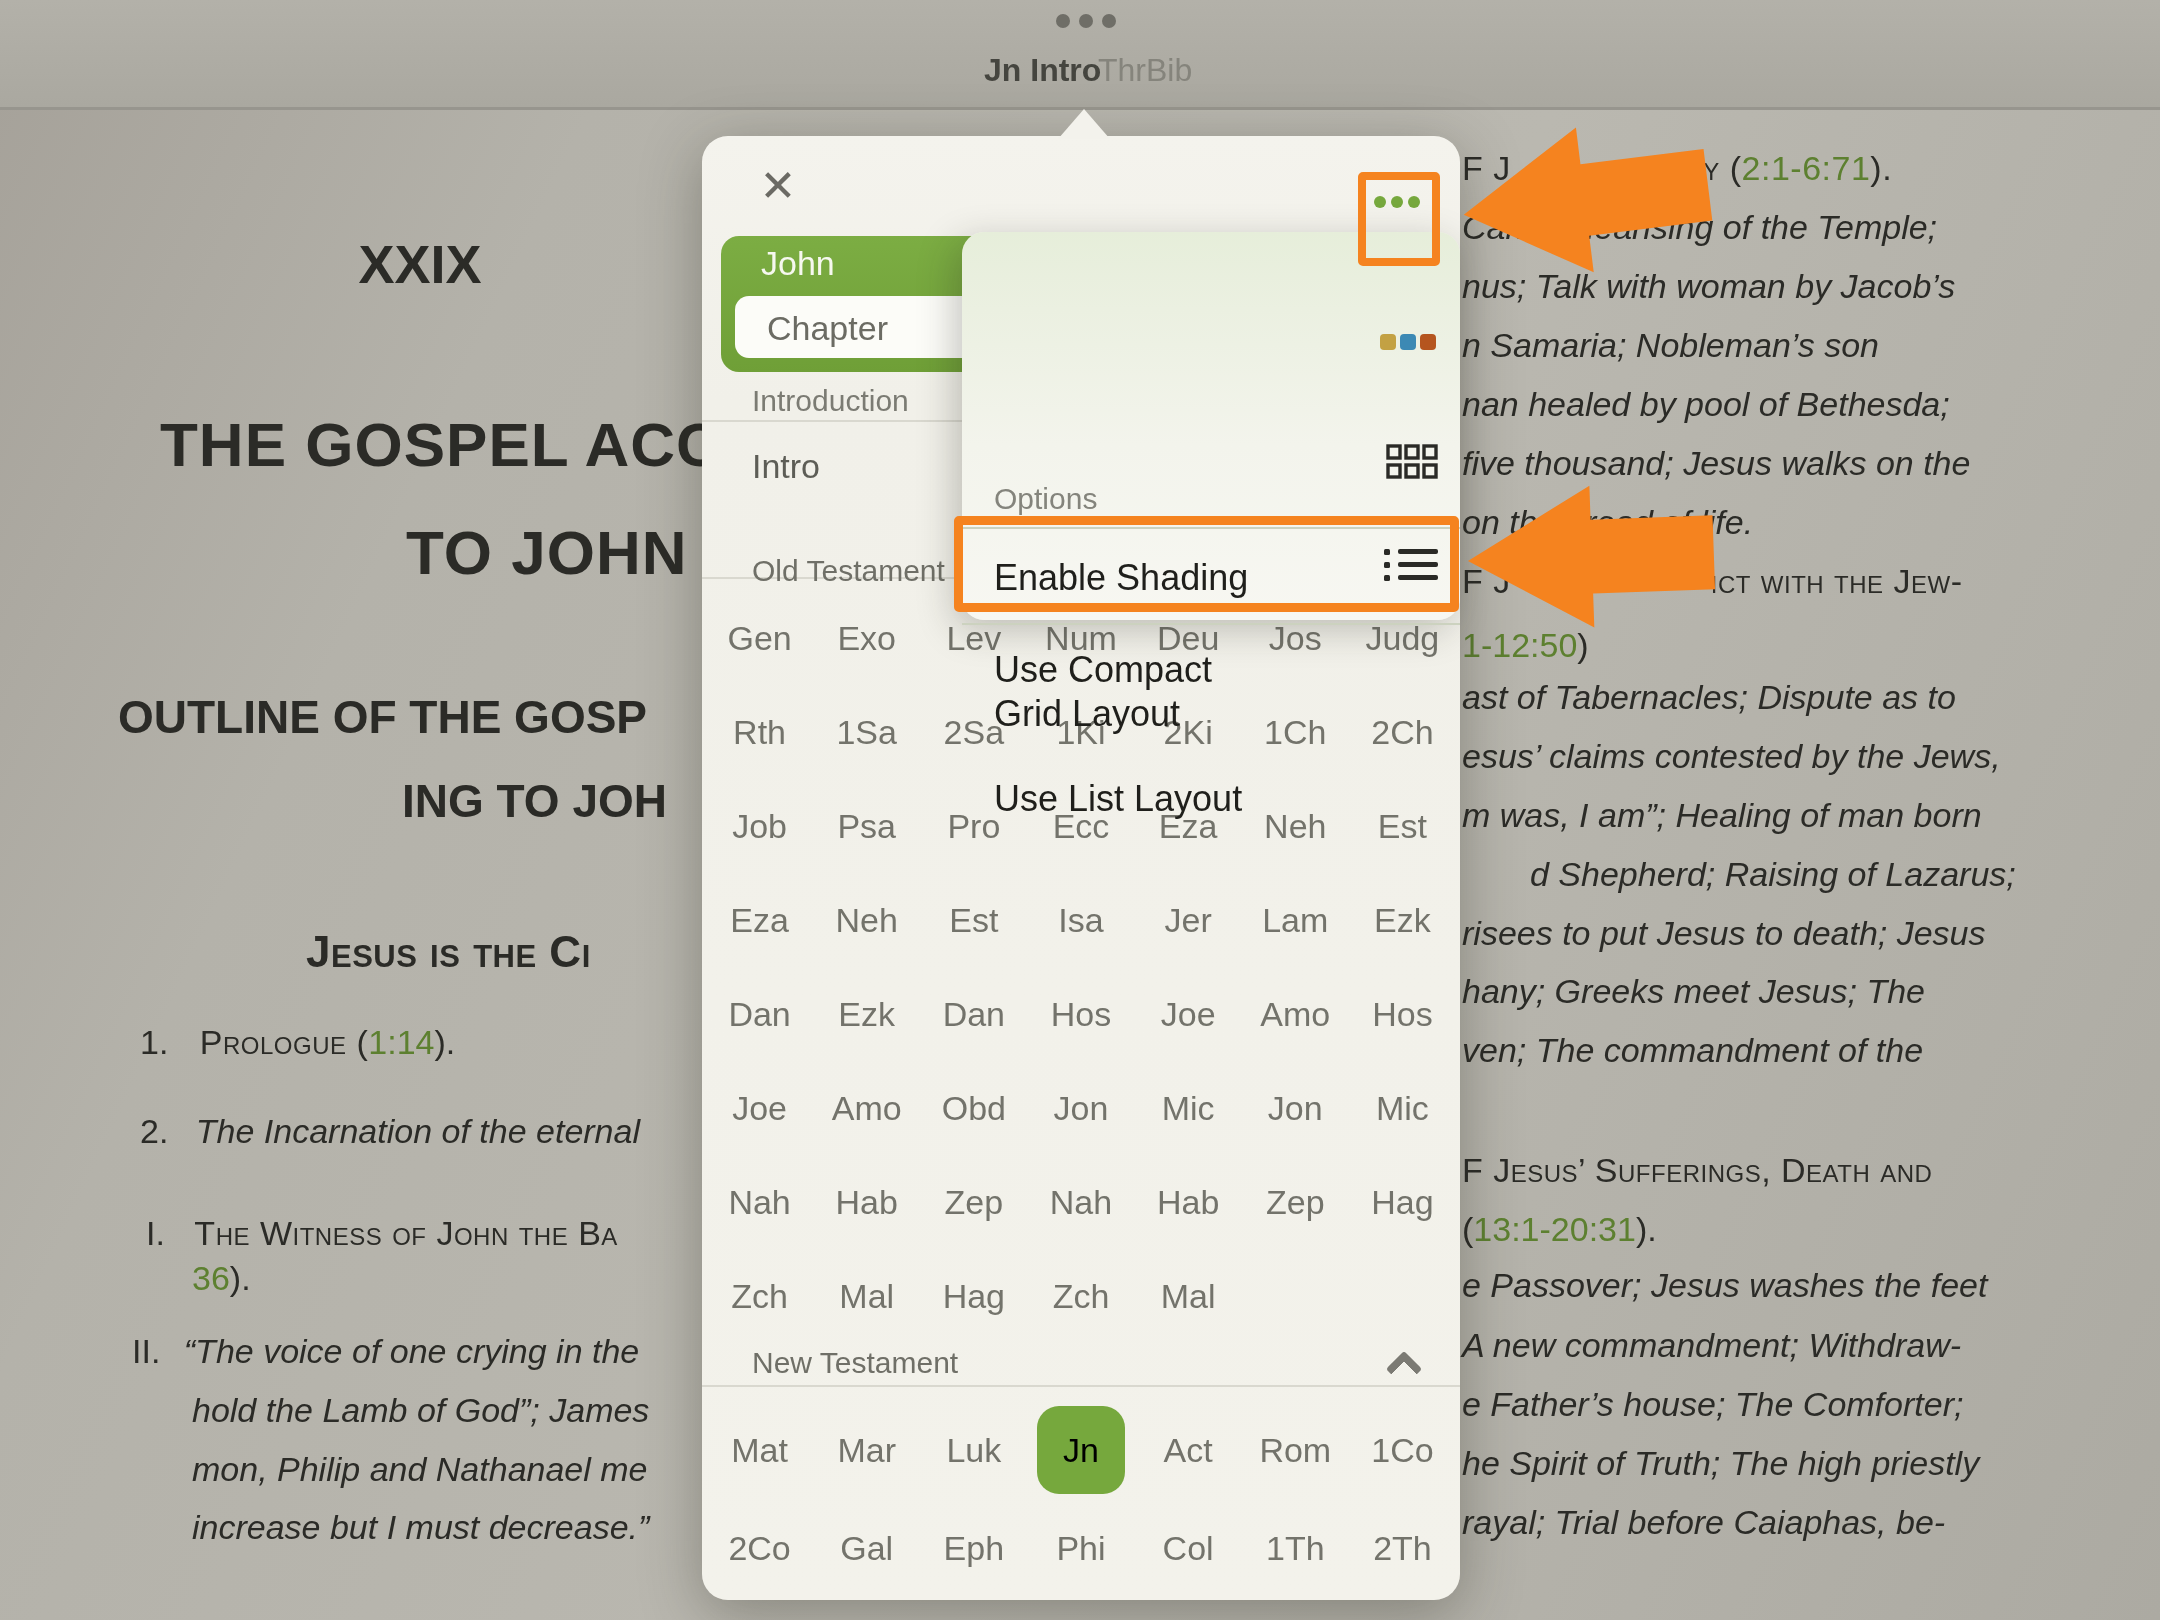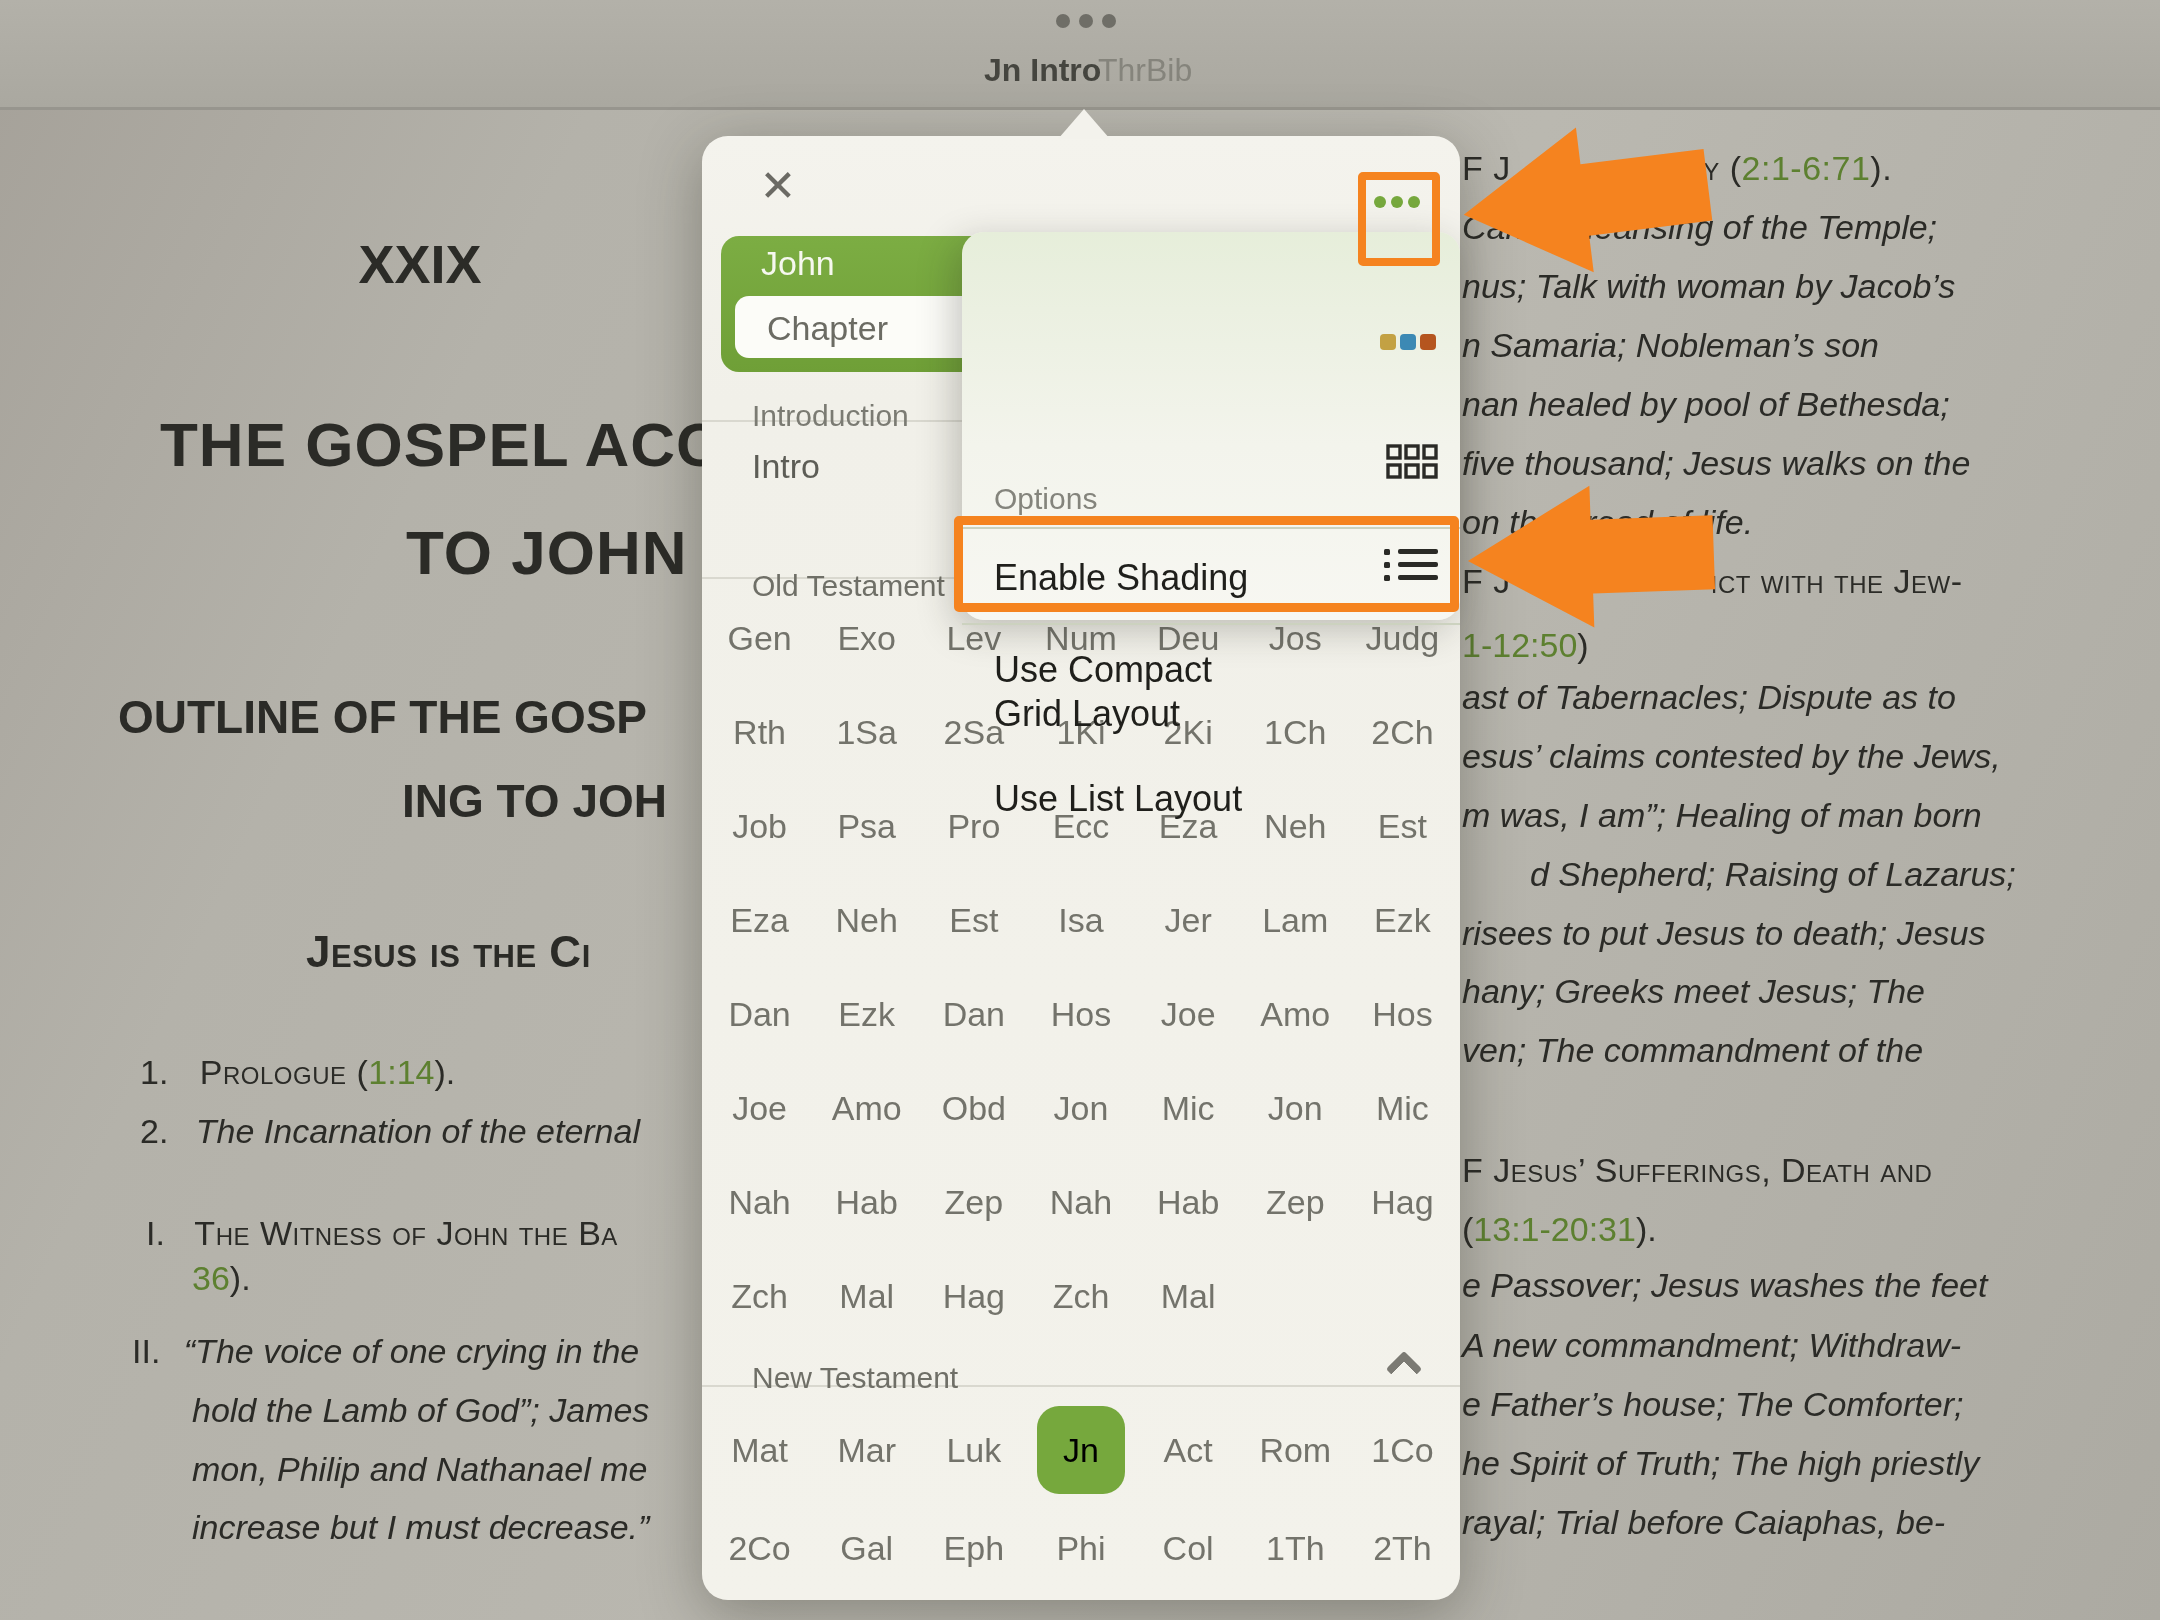--- a/index.html
+++ b/index.html
@@ -37,21 +37,21 @@
   .hl-box{position:absolute;border:9px solid #f5831f;border-radius:5px;z-index:8;}
   .hl-more{left:1358px;top:172px;width:66px;height:78px;border-width:8px;}
   .hl-list{left:954px;top:516px;width:487px;height:78px;}
   .john-tab{position:absolute;left:721px;top:236px;width:330px;height:136px;
     background:linear-gradient(180deg,#7cad43,#6f9f37);border-radius:18px;z-index:5;}
   .john-label{position:absolute;left:40px;top:8px;font-size:34px;color:#f6f8ef;}
   .chapter-pill{position:absolute;left:14px;top:60px;width:304px;height:62px;
     background:#fcfcf8;border-radius:14px;}
   .chapter-pill span{position:absolute;left:32px;top:13px;font-size:34px;color:#6b6b63;}
   .pp-label{position:absolute;white-space:nowrap;z-index:6;}
-  .hdr{font-size:30px;color:#7b7b73;margin-top:15px;}
+  .hdr{font-size:30px;color:#7b7b73;}
   .divider{position:absolute;left:702px;width:758px;height:2px;background:#d9d8cf;z-index:5;}
   .chev{position:absolute;left:1388px;top:1348px;width:30px;height:30px;z-index:6;}
   .chev:before{content:"";position:absolute;left:3px;top:8px;width:18px;height:18px;
     border-left:8px solid #7b7a73;border-top:8px solid #7b7a73;border-radius:4px;
     transform:rotate(45deg);}
   .book-grid{position:absolute;left:706px;width:750px;display:grid;
     grid-template-columns:repeat(7,1fr);z-index:6;}
   .ot{top:618px;row-gap:54px;}
   .ot .cell{height:40px;line-height:40px;}
   .nt{top:1406px;row-gap:10px;}
@@ -79,21 +79,21 @@
 
   <div class="doc">
 
     <div class="dline b" style="left:320px;top:244px;width:200px;text-align:center;font-size:54px;">XXIX</div>
     <div class="dline b" style="left:160px;top:425px;font-size:62px;letter-spacing:1px;">THE GOSPEL ACC</div>
     <div class="dline b" style="left:406px;top:533px;font-size:62px;letter-spacing:1px;">TO JOHN</div>
     <div class="dline b" style="left:118px;top:697px;font-size:46px;">OUTLINE OF THE GOSP</div>
     <div class="dline b" style="left:402px;top:781px;font-size:46px;">ING TO JOH</div>
     <div class="dline b sc" style="left:306px;top:932px;font-size:44px;">Jesus is the Ci</div>
 
-    <div class="dline" style="left:140px;top:1052px;">
+    <div class="dline" style="left:140px;top:1022px;">
       <span>1.</span>
       <span class="sc" style="margin-left:22px;">Prologue (</span><span class="ref">1:14</span><span>).</span>
     </div>
     <div class="dline" style="left:140px;top:1111px;">
       <span>2.</span>
       <span class="it" style="margin-left:18px;">The Incarnation of the eternal</span>
     </div>
     <div class="dline" style="left:146px;top:1213px;">
       <span>I.</span>
       <span class="sc" style="margin-left:20px;">The Witness of John the Ba</span>

